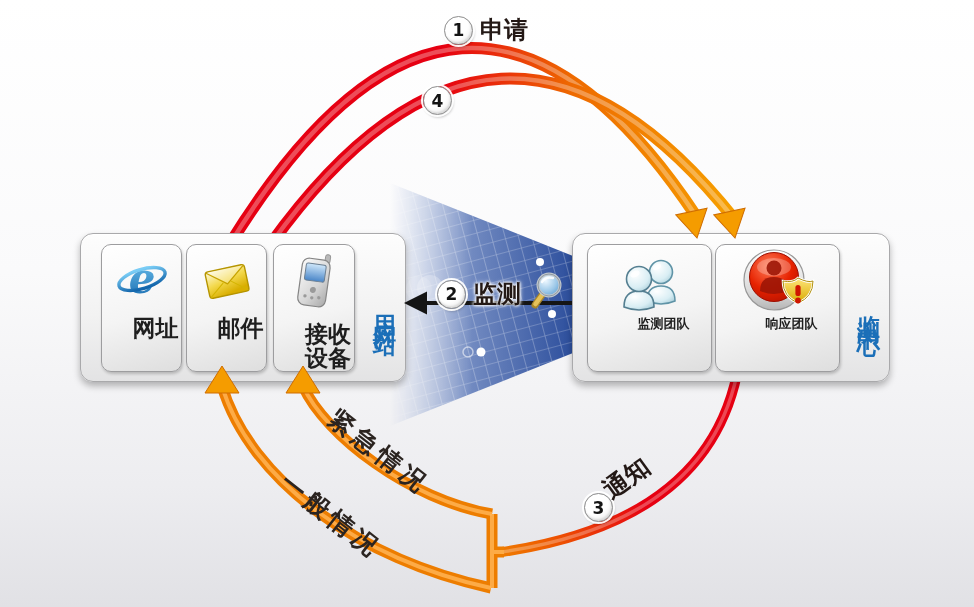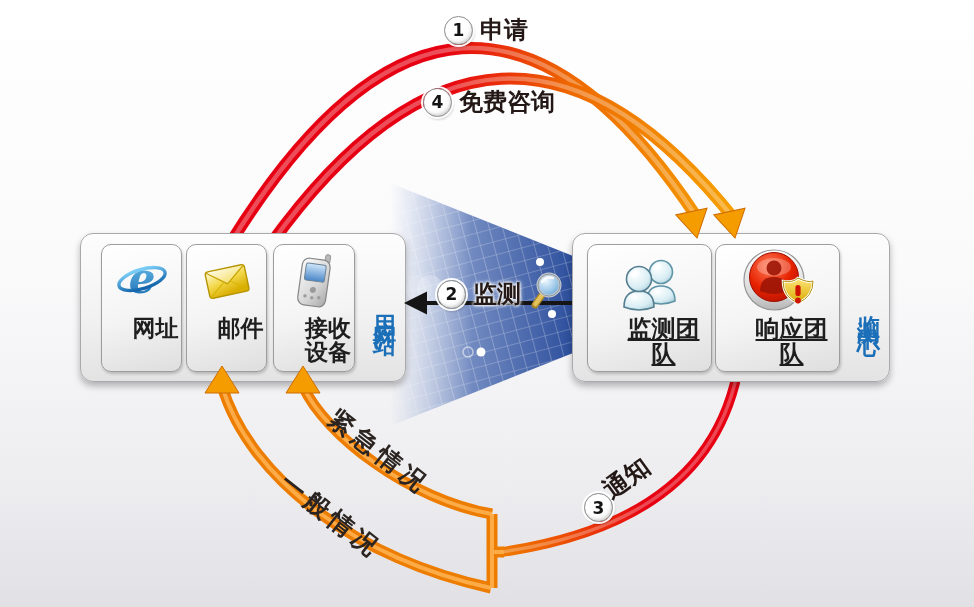--- a/index.html
+++ b/index.html
@@ -22,21 +22,21 @@
   #right-box{left:572px;top:233px;width:316px;height:147px;}
   .card{
     position:absolute;top:10px;height:126px;border-radius:10px;
     background:linear-gradient(165deg,#ffffff 0%,#f4f4f4 55%,#dedede 100%);
     border:1px solid #9d9d9f;
     box-shadow:1px 2px 3px rgba(0,0,0,.2), inset 0 1px 0 #fff;
     display:flex;flex-direction:column;align-items:center;justify-content:flex-start;
   }
   .icon-slot{height:72px;display:flex;align-items:center;justify-content:center;flex:0 0 auto;}
   .card-label{font-size:23px;font-weight:bold;color:#1e1e1e;line-height:1.04;text-align:center;margin-left:28px;}
-  .card-label.sm{font-size:24px;text-decoration:underline;}
+  .card-label.sm{font-size:13px;}
   .card-label.wrap{width:50px;}
   .box-title{
     position:absolute;top:50%;transform:translateY(-50%);right:9px;
     writing-mode:vertical-rl;text-orientation:upright;
     font-size:23px;font-weight:bold;color:#1b6fb8;letter-spacing:6px;line-height:1;
   }
 
   
   .step{position:absolute;z-index:4;display:flex;align-items:center;gap:7px;color:#231815;font-weight:bold;white-space:nowrap;}
   .step .txt{font-size:24px;}
@@ -145,21 +145,21 @@
           </defs>
           <g transform="translate(28,26) rotate(-12)">
             <rect x="-20" y="-13" width="40" height="27" rx="3" fill="url(#envG)" stroke="#b59400" stroke-width="1.4"></rect>
             <path d="M-19,-12 L0,3 L19,-12" fill="rgba(255,255,255,0.35)" stroke="#c7a300" stroke-width="1.3" stroke-linejoin="round"></path>
             <path d="M-19,13 L-4,1 M19,13 L4,1" fill="none" stroke="#d4b400" stroke-width="1"></path>
           </g>
         </svg>
       </div>
       <div class="card-label">邮件</div>
     </div>
-    <div class="card" style="left:192px;width:80px;">
+    <div class="card" style="left:192px;width:80px;justify-content:space-between;">
       <div class="icon-slot">
         <svg width="56" height="60" viewBox="0 0 56 60">
           <defs>
             <linearGradient id="phG" x1="0" y1="0" x2="1" y2="1">
               <stop offset="0" stop-color="#fbfbfb"></stop>
                 <stop offset="0.6" stop-color="#d6d6d6"></stop>
                 <stop offset="1" stop-color="#a8a8a8"></stop>
             </linearGradient>
             <linearGradient id="scG" x1="0" y1="0" x2="0" y2="1">
               <stop offset="0" stop-color="#cfe7fa"></stop>
@@ -279,21 +279,20 @@
     </g>
   </svg>
 
   <div class="step" id="step1">
     <span class="num-circle">1</span>
     <span class="txt">申请</span>
   </div>
 
   <div class="step" id="step4">
     <span class="num-circle">4</span>
-    <span class="txt">免费咨询</span>
   </div>
 
   <div class="step" id="step2">
     <span class="num-circle">2</span>
     <span class="txt">监测</span>
     <span style="margin-left:2px;display:inline-block;">
       <svg width="34" height="40" viewBox="0 0 34 40">
         <defs>
           <radialGradient id="lensG" cx="0.35" cy="0.3" r="0.9">
             <stop offset="0" stop-color="#eef8ff"></stop>

